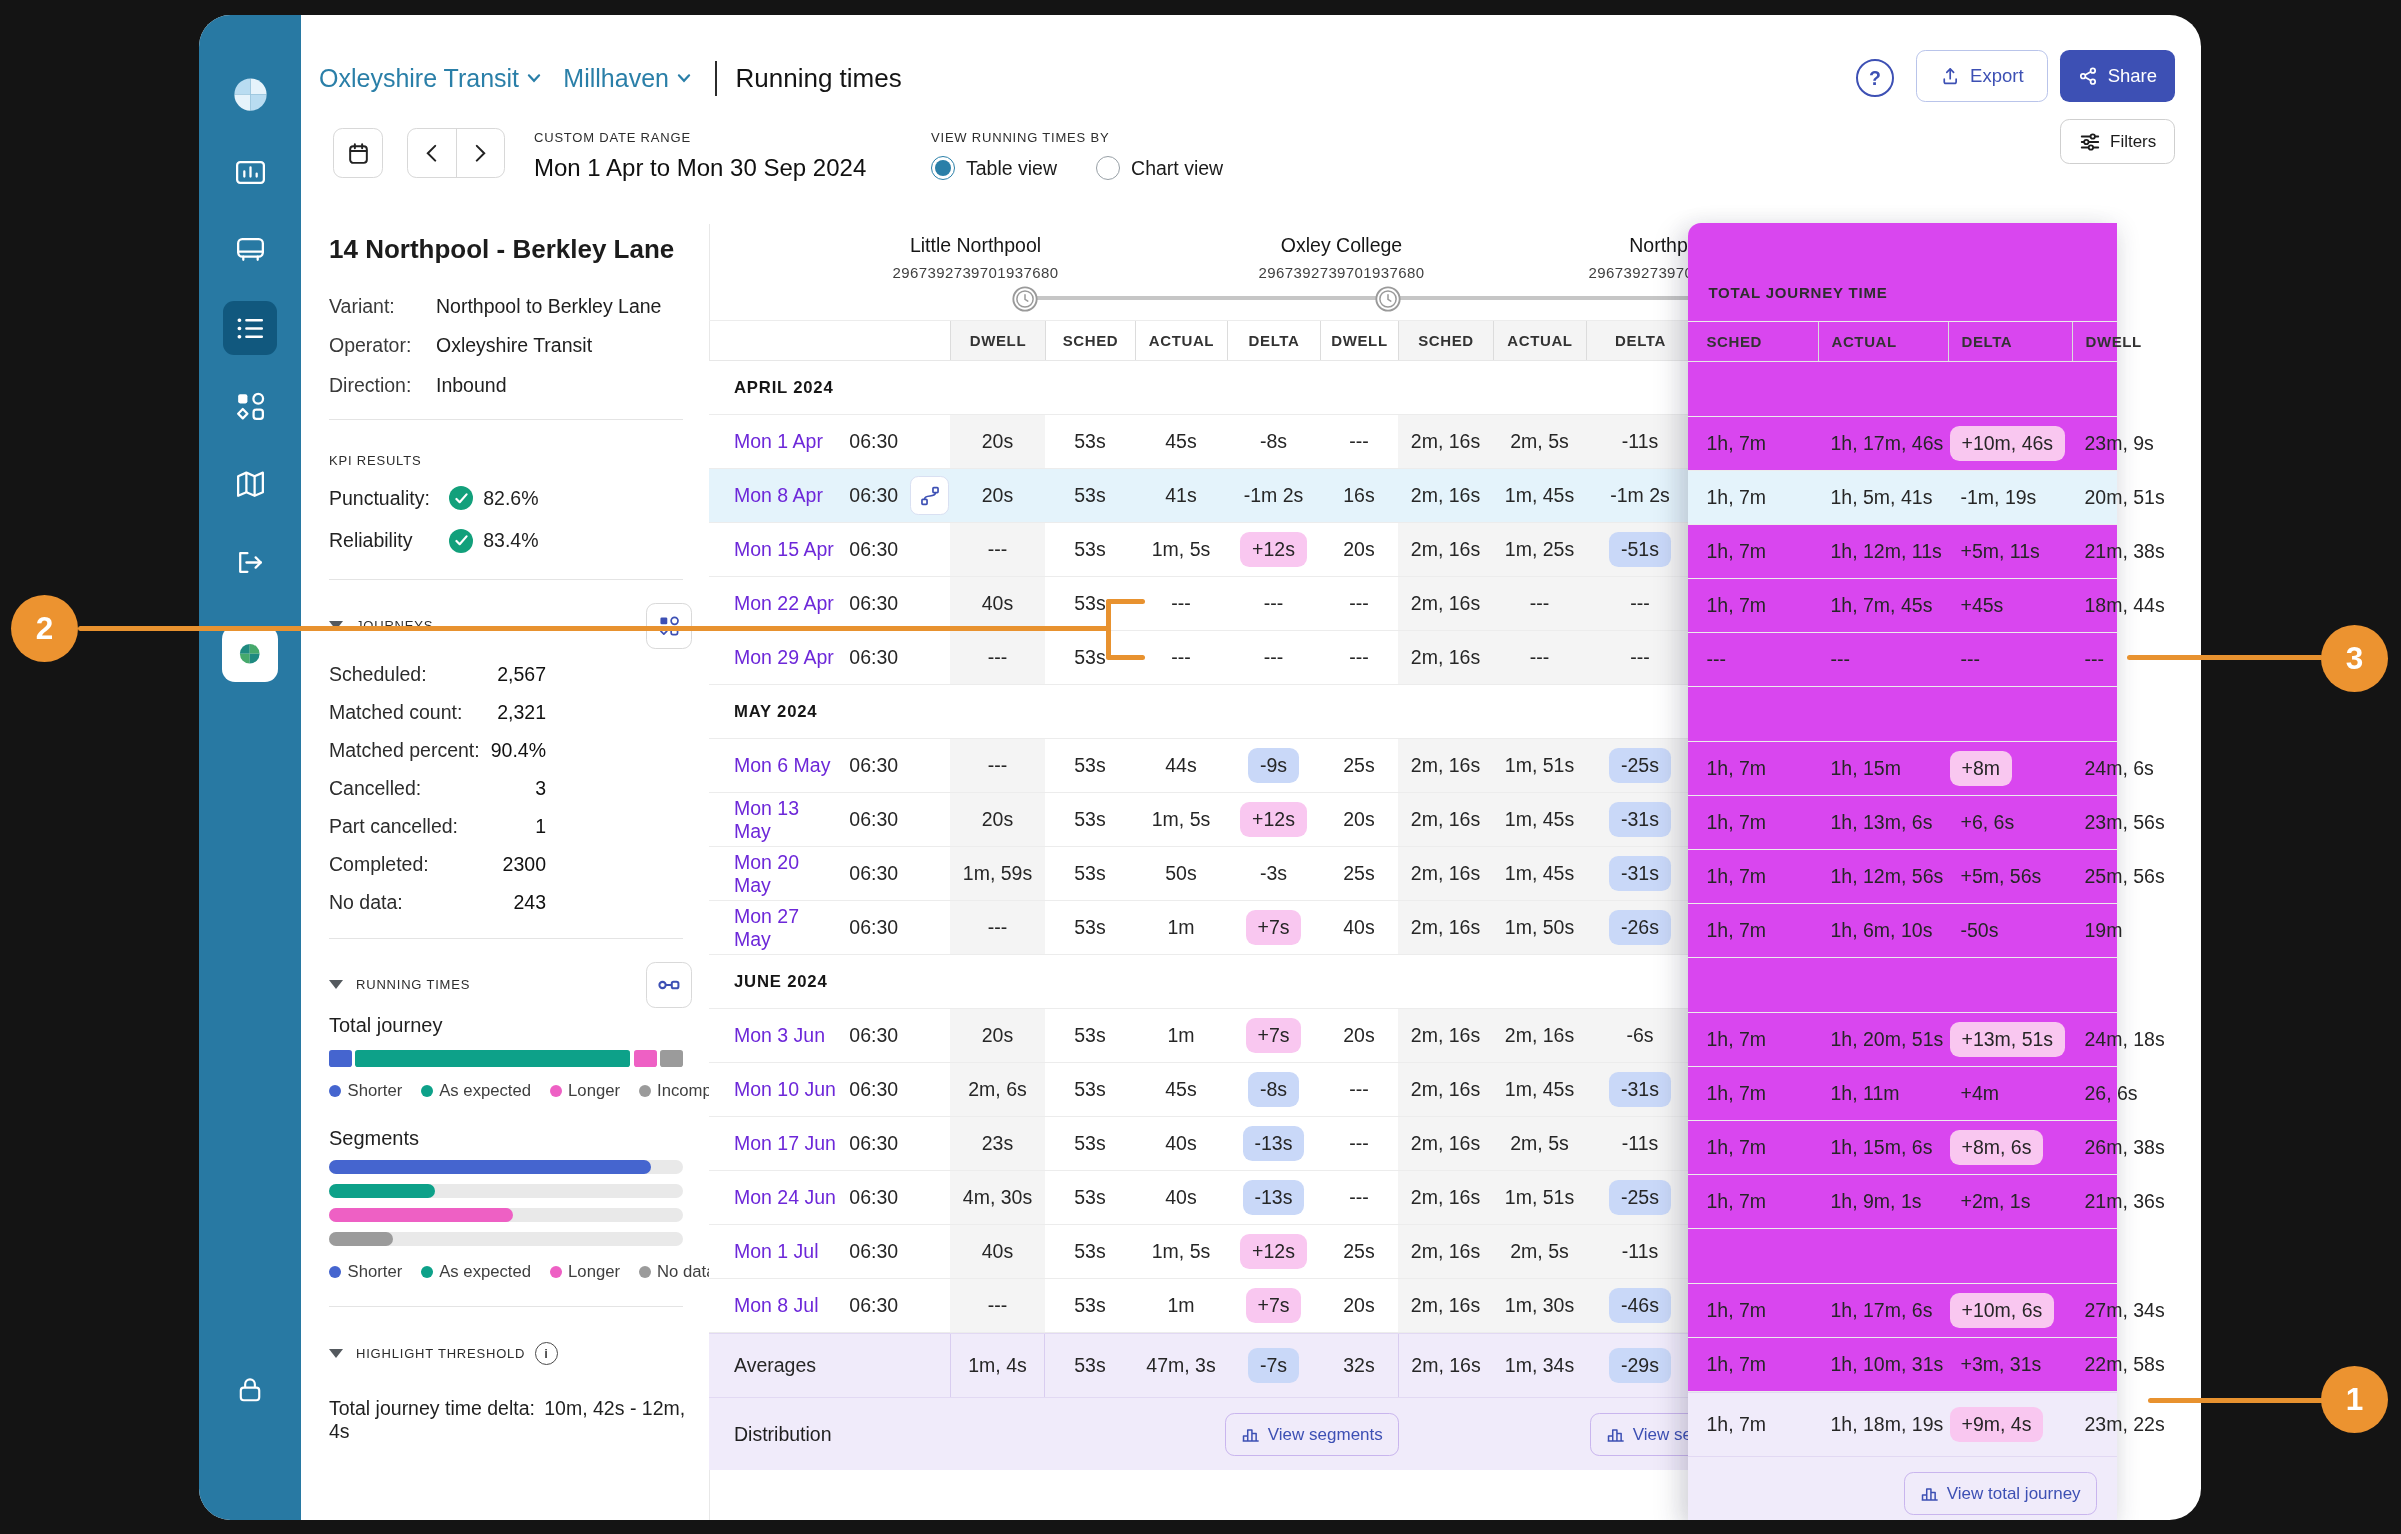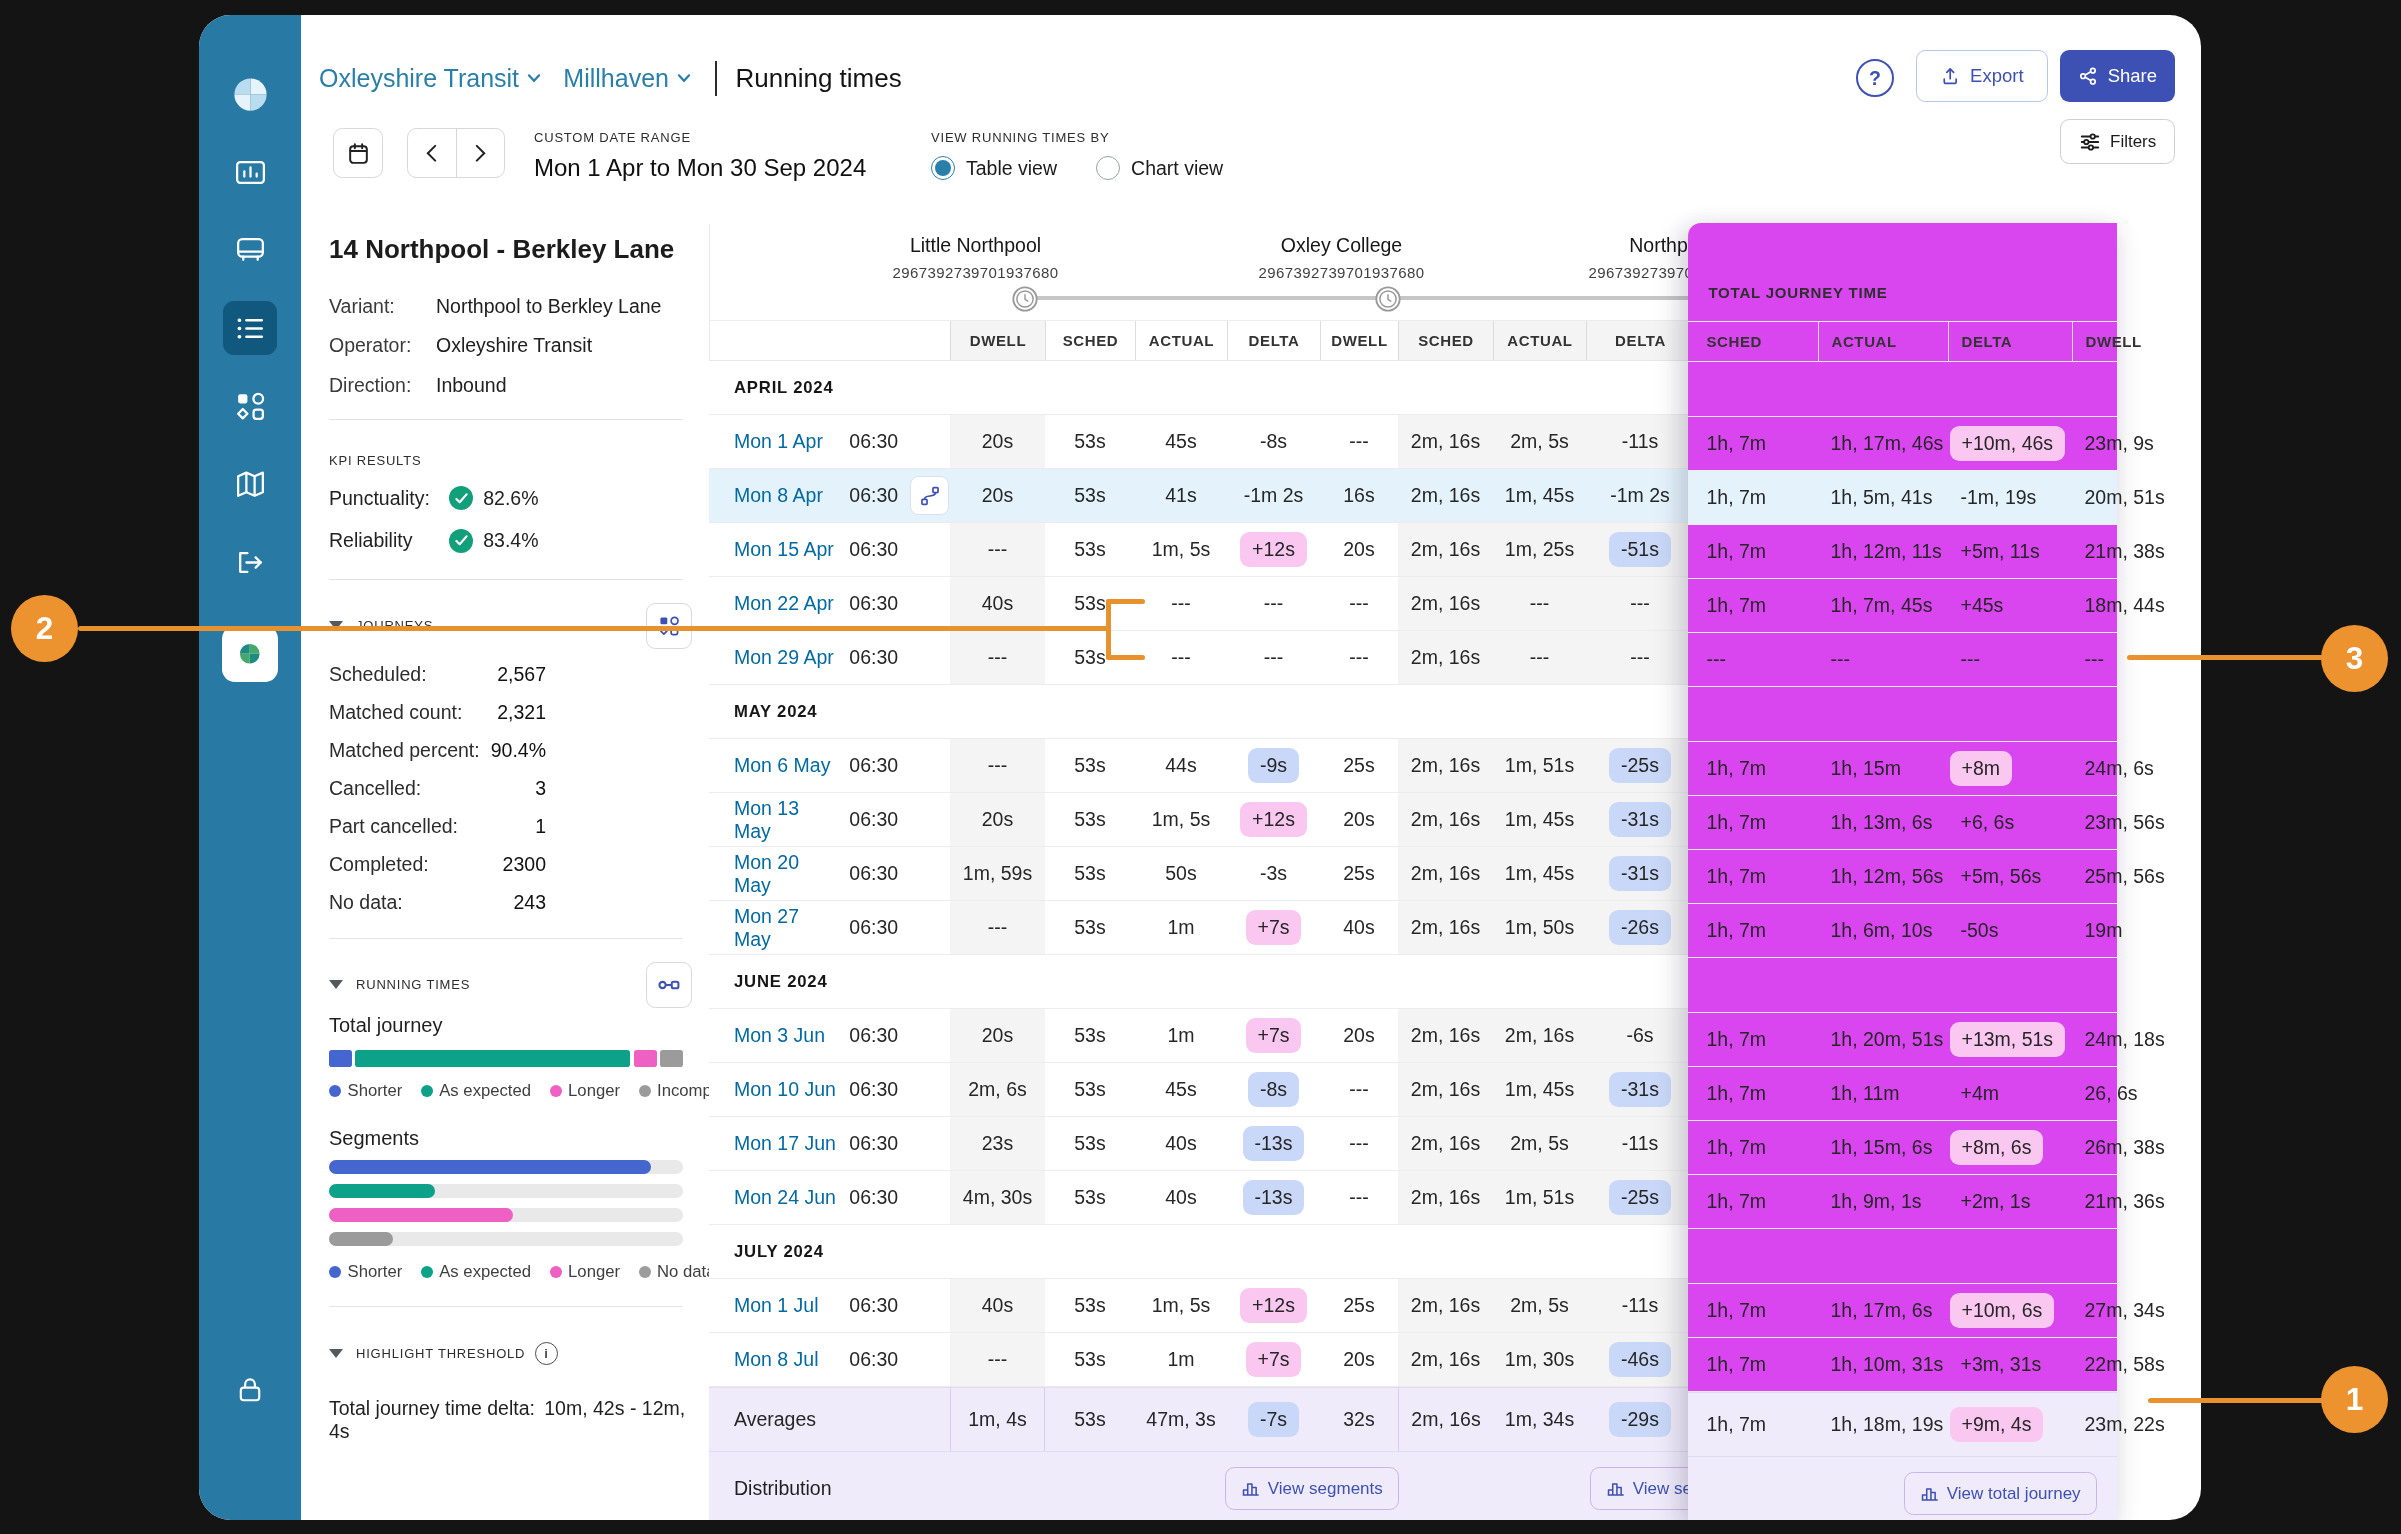--- a/index.html
+++ b/index.html
@@ -94,21 +94,21 @@
         border-top:0.9px solid #ececec;border-bottom:0.9px solid #e7e7e7}
   .lc{font-size:15px;font-weight:600;letter-spacing:0.6px;color:#333;display:flex;align-items:center;justify-content:center;
       border-left:0.9px solid #dcdcdc;height:100%}
   .lc.lempty{grid-column:1/4;border-left:none}
   .lc.g{background:#f4f4f4}
   .tband{height:54px;display:flex;align-items:center;padding-left:25px;border-bottom:0.9px solid #ececec;box-sizing:border-box;
          font-size:16.7px;font-weight:600;letter-spacing:0.8px;color:#161616;background:#fff}
   .trow{display:grid;grid-template-columns:var(--cols);height:54px;border-bottom:0.9px solid #ececec;box-sizing:border-box;background:#fff}
   .trow.sel{background:#e4f3fb}
   .c{font-size:19.5px;color:#262626;display:flex;align-items:center;justify-content:center;height:100%}
-  .c.date{justify-content:flex-start;padding-left:25px;color:#0369a1}
+  .c.date{justify-content:flex-start;padding-left:25px;color:#6d28d9}
   .c.time{justify-content:flex-start;padding-left:9.3px}
   .c.gray{background:#f4f4f4}
   .trow.sel .c.gray{background:transparent}
   .chip{padding:6.5px 12px;border-radius:9.3px;display:inline-block;line-height:1.15}
   .chip.pink{background:#f9c7f0}
   .chip.blue{background:#c9d8f8}
   .ric{width:37px;height:37px;border:1.4px solid #d9e0f2;border-radius:8.3px;background:#fff;
        display:flex;align-items:center;justify-content:center}
   .trow.avg{background:#f0ebfa;height:65px;border-top:0.9px solid #e2d9f3;border-bottom:0.9px solid #e2d9f3}
   .trow.avg .label{grid-column:1/4;justify-content:flex-start;padding-left:25px}
@@ -716,23 +716,20 @@
           <div class="c ">
             <span class="chip blue">-13s</span>
           </div>
           <div class="c ">---</div>
           <div class="c gray">2m, 16s</div>
           <div class="c gray">1m, 51s</div>
           <div class="c gray">
             <span class="chip blue">-25s</span>
           </div>
         </div>
-        <div class="tband">
-          <span>JULY 2024</span>
-        </div>
         <div class="trow">
           <div class="c date">Mon 1 Jul</div>
           <div class="c time">06:30</div>
           <div class="c"></div>
           <div class="c gray">40s</div>
           <div class="c ">53s</div>
           <div class="c ">1m, 5s</div>
           <div class="c ">
             <span class="chip pink">+12s</span>
           </div>

